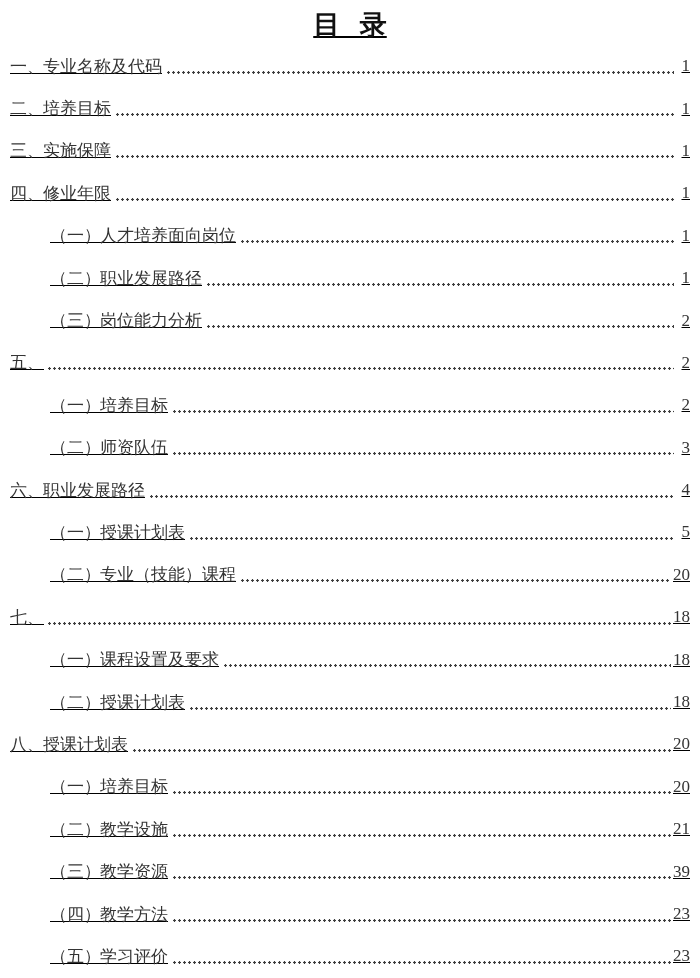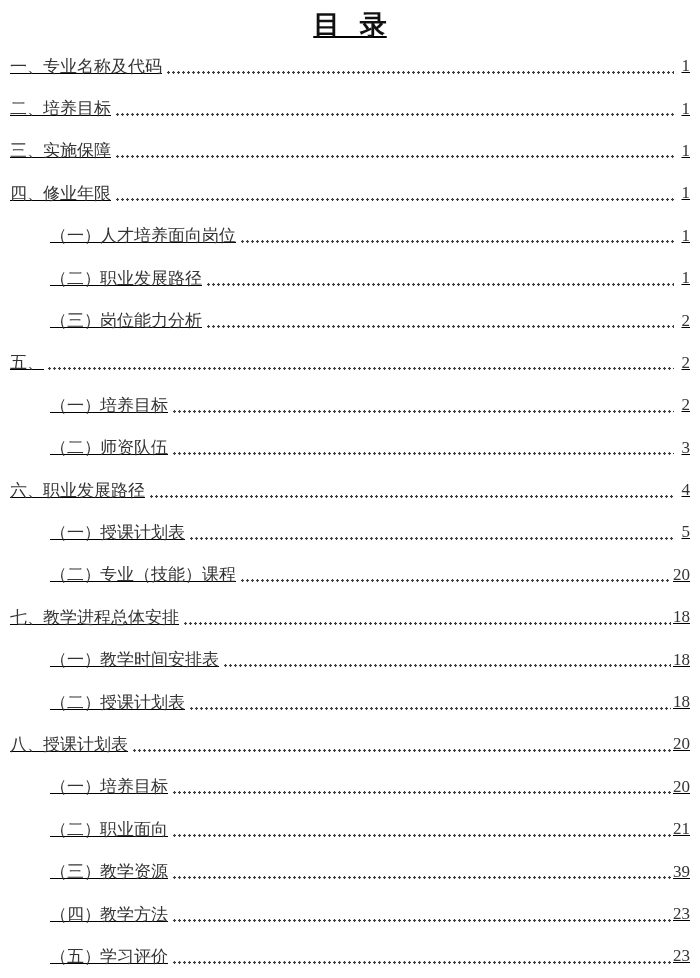--- a/index.html
+++ b/index.html
@@ -149,27 +149,26 @@
     <span class="pagenum">5</span>
   </div>
       <div class="toc-row lvl2">
     <span class="num">（二）</span>
     <span class="label">专业（技能）课程</span>
     <span class="leader"></span>
     <span class="pagenum">20</span>
   </div>
       <div class="toc-row lvl1">
     <span class="num">七、</span>
-    <span class="label">教学进程总体安排</span>
     <span class="leader"></span>
     <span class="pagenum">18</span>
   </div>
       <div class="toc-row lvl2">
     <span class="num">（一）</span>
-    <span class="label">教学时间安排表</span>
+    <span class="label">课程设置及要求</span>
     <span class="leader"></span>
     <span class="pagenum">18</span>
   </div>
       <div class="toc-row lvl2">
     <span class="num">（二）</span>
     <span class="label">授课计划表</span>
     <span class="leader"></span>
     <span class="pagenum">18</span>
   </div>
       <div class="toc-row lvl1">
@@ -179,21 +178,21 @@
     <span class="pagenum">20</span>
   </div>
       <div class="toc-row lvl2">
     <span class="num">（一）</span>
     <span class="label">培养目标</span>
     <span class="leader"></span>
     <span class="pagenum">20</span>
   </div>
       <div class="toc-row lvl2">
     <span class="num">（二）</span>
-    <span class="label">职业面向</span>
+    <span class="label">教学设施</span>
     <span class="leader"></span>
     <span class="pagenum">21</span>
   </div>
       <div class="toc-row lvl2">
     <span class="num">（三）</span>
     <span class="label">教学资源</span>
     <span class="leader"></span>
     <span class="pagenum">39</span>
   </div>
       <div class="toc-row lvl2">

